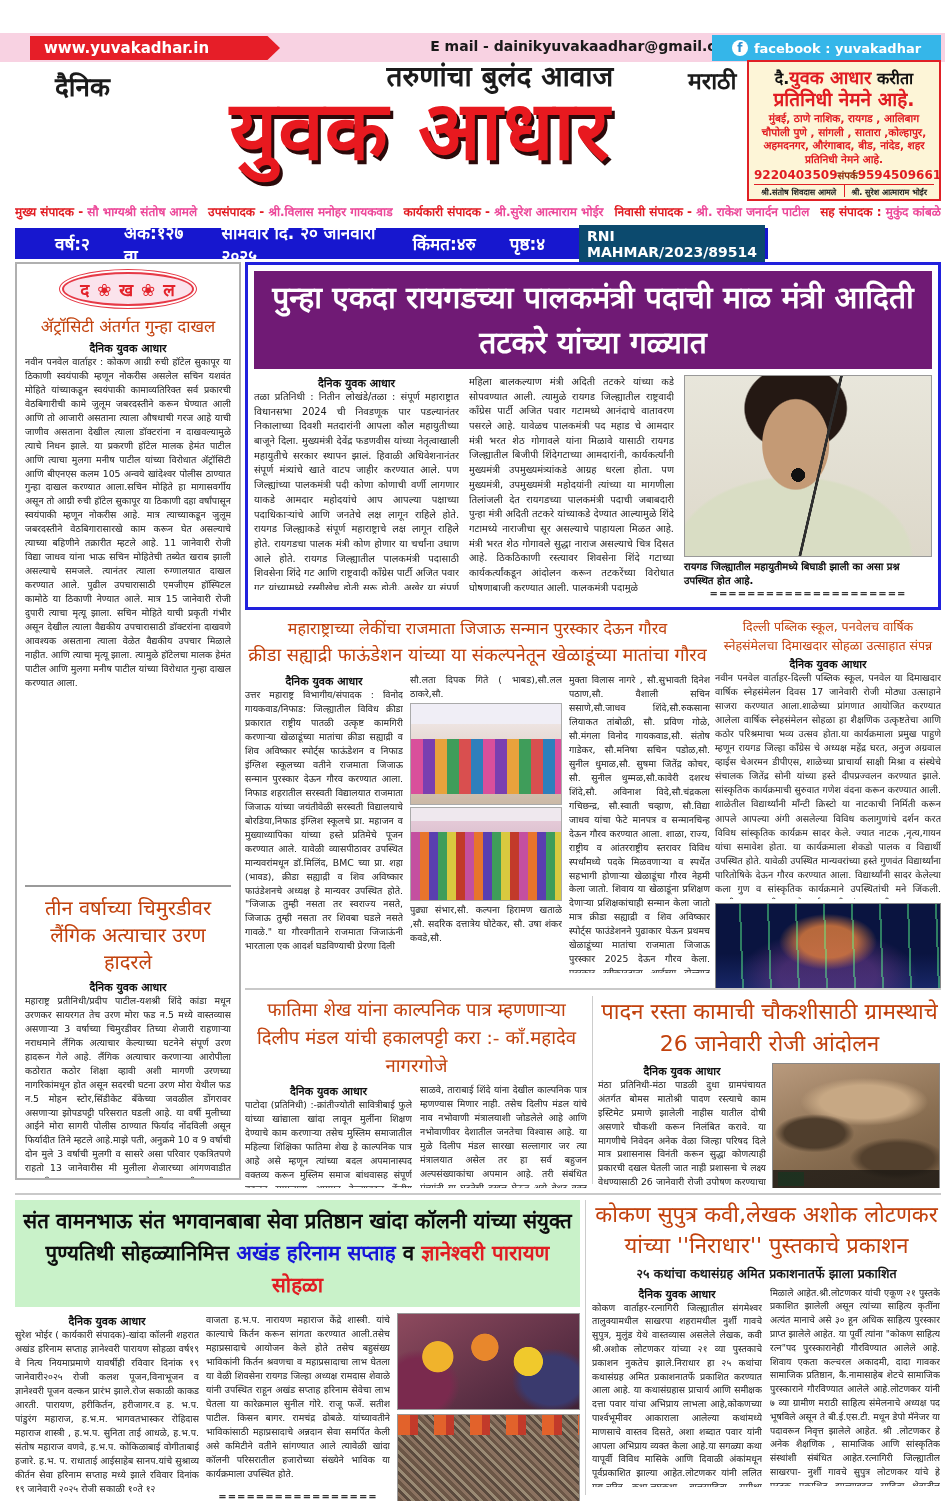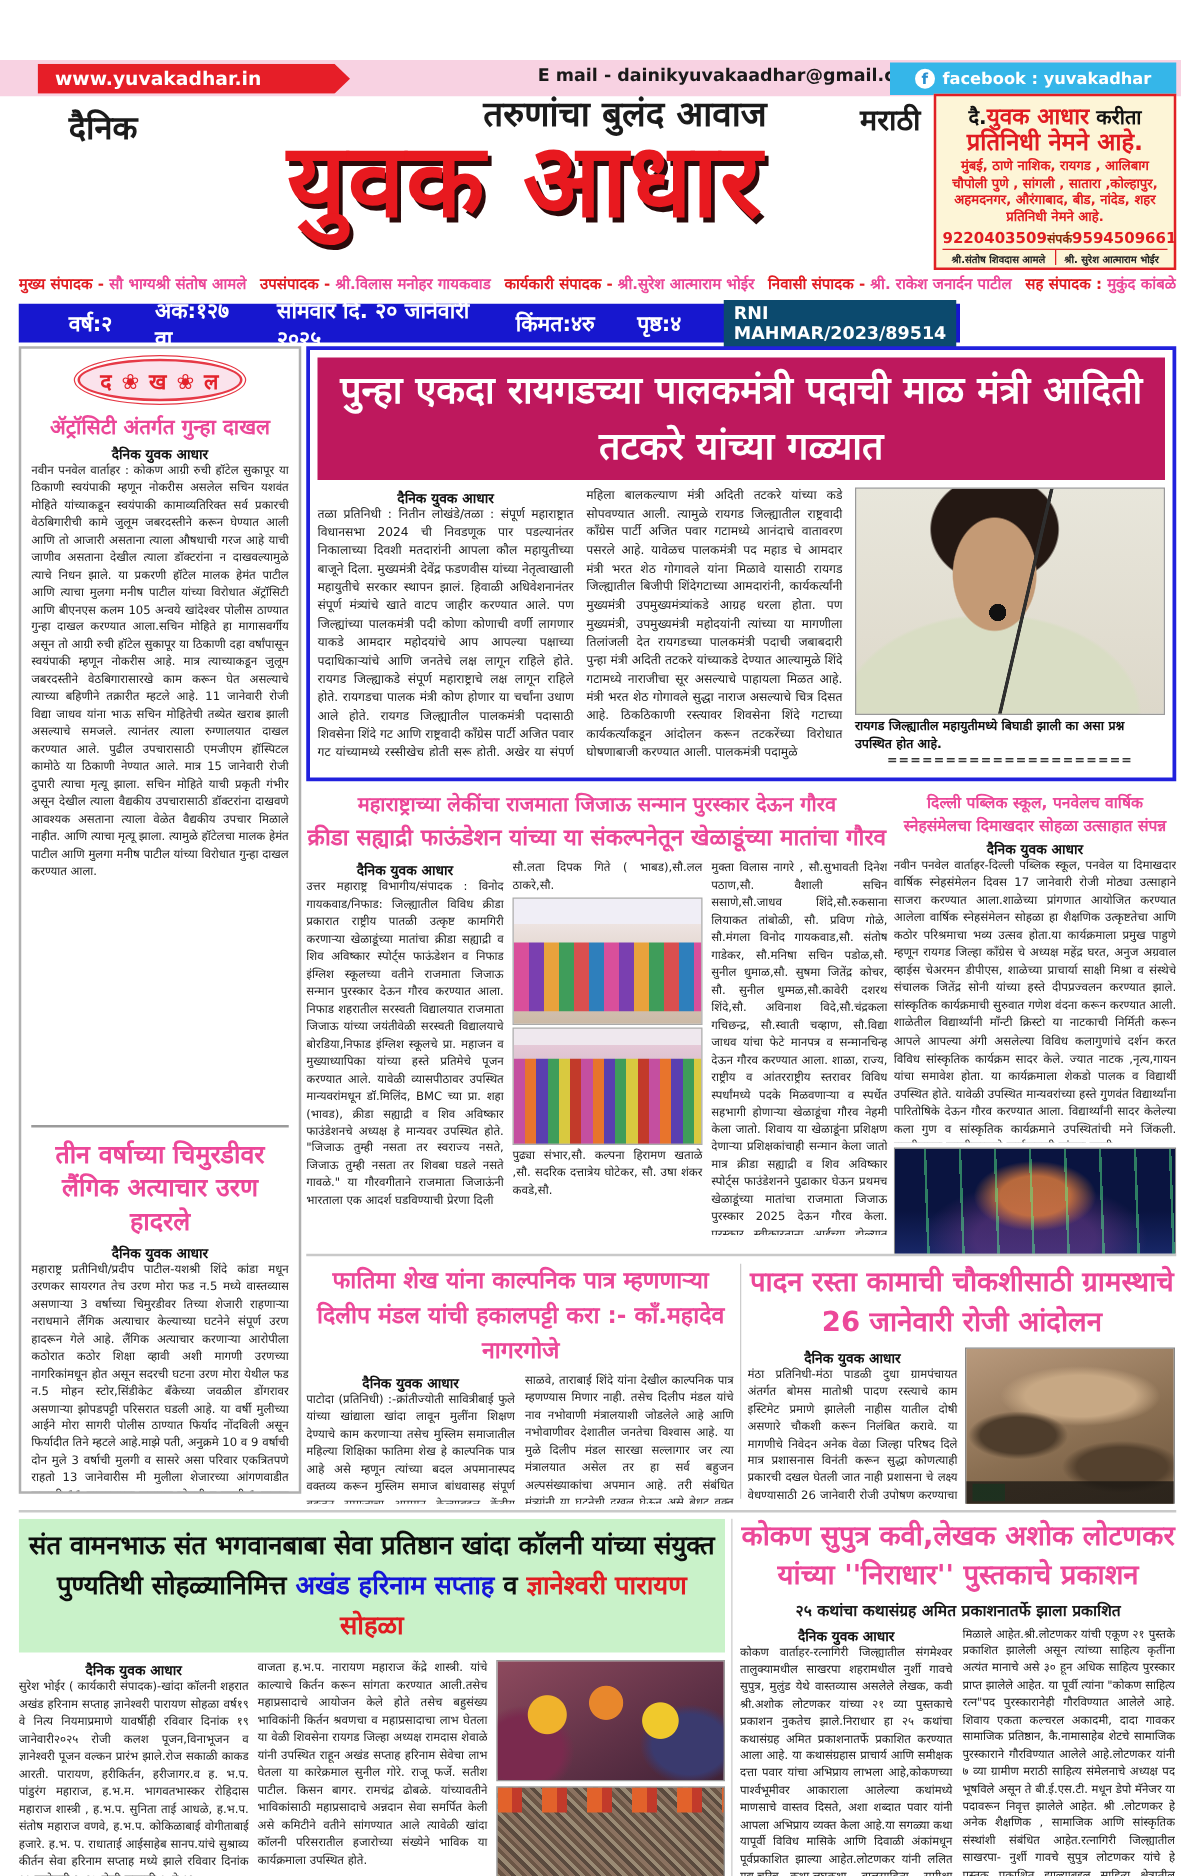--- a/index.html
+++ b/index.html
@@ -1,22 +1,22 @@
 <!DOCTYPE html>
 <html><head>
 <meta charset="utf-8">
 <style>
   html,body{margin:0;padding:0;background:#efefef;}
   *{box-sizing:border-box;}
   #page{position:relative;width:945px;height:1501px;margin:0 auto;background:#ffffff;
         font-family:"DejaVu Sans","Liberation Sans",sans-serif;color:#1b1b1b;overflow:hidden;}
-  .abs{position:absolute;margin-top:15px;}
+  .abs{position:absolute;}
   .bd{font-size:9.3px;line-height:1.5;text-align:justify;color:#222;overflow:hidden;}
   .by{font-size:11px;font-weight:bold;text-align:center;color:#111;}
-  .hl{font-weight:bold;color:#ec4899;}
+  .hl{font-weight:normal;color:#c2410c;}
   .sep{font-size:10px;font-weight:bold;letter-spacing:1px;text-align:center;color:#333;}
   
   .topbar{left:0;top:33px;width:945px;height:29px;background:#f8d2e2;}
   .ribbon{left:30px;top:36px;width:250px;height:24px;background:#e61e28;color:#fff;
           font-size:15px;font-weight:bold;display:flex;align-items:center;padding-left:14px;
           clip-path:polygon(0 0,95% 0,100% 50%,95% 100%,0 100%);}
   .email{left:420px;top:38px;width:330px;font-size:14px;font-weight:bold;color:#1a1a1a;text-align:center;}
   .fb{left:712px;top:35px;width:229px;height:26px;background:#35b6e9;color:#fff;font-size:13px;
       font-weight:bold;display:flex;align-items:center;justify-content:center;gap:6px;}
   .fb-ic{width:16px;height:16px;border-radius:50%;background:#fff;color:#2a8fd0;display:flex;
@@ -50,21 +50,21 @@
   
   .leftcol{left:15px;top:262px;width:226px;height:918px;border:2px solid #b0b0b0;padding:6px 8px;overflow:hidden;}
   .badge{width:132px;height:34px;margin:2px auto 8px;background:#fbe3ec;border:2px solid #e63946;
          outline:1px solid #e63946;outline-offset:2px;border-radius:50%;display:flex;align-items:center;
          justify-content:center;color:#e3232b;font-size:17px;font-weight:bold;letter-spacing:1px;}
   .lc-h1{font-size:16.5px;text-align:center;margin:6px 0 3px;}
   .lc-h2{font-size:20px;text-align:center;line-height:1.35;margin:8px 0 3px;}
   .lc-div{border-top:2px solid #9a9a9a;margin:8px 0;}
   
   .mainbox{left:245px;top:262px;width:696px;height:348px;border:3px solid #2121dd;padding:6px;overflow:hidden;}
-  .redhead{background:#be185d;color:#fff;font-size:30px;font-weight:bold;text-align:center;
+  .redhead{background:#701a75;color:#fff;font-size:30px;font-weight:bold;text-align:center;
            line-height:1.5;padding:4px 6px;}
   .mainrow{display:flex;gap:10px;margin-top:6px;}
   .mcol{width:205px;height:218px;}
   .mright{flex:1;}
   .photo-main{width:100%;height:182px;border:1px solid #999;
     background:
       linear-gradient(103deg,transparent 53.8%,#2e2e2e 54%,#2e2e2e 54.8%,transparent 55%),
       radial-gradient(circle 7px at 46% 55%,#111 97%,transparent),
       radial-gradient(ellipse 34px 46px at 45% 38%,#c49a75 97%,transparent),
       radial-gradient(ellipse 52px 44px at 45% 18%,#241813 97%,transparent),

